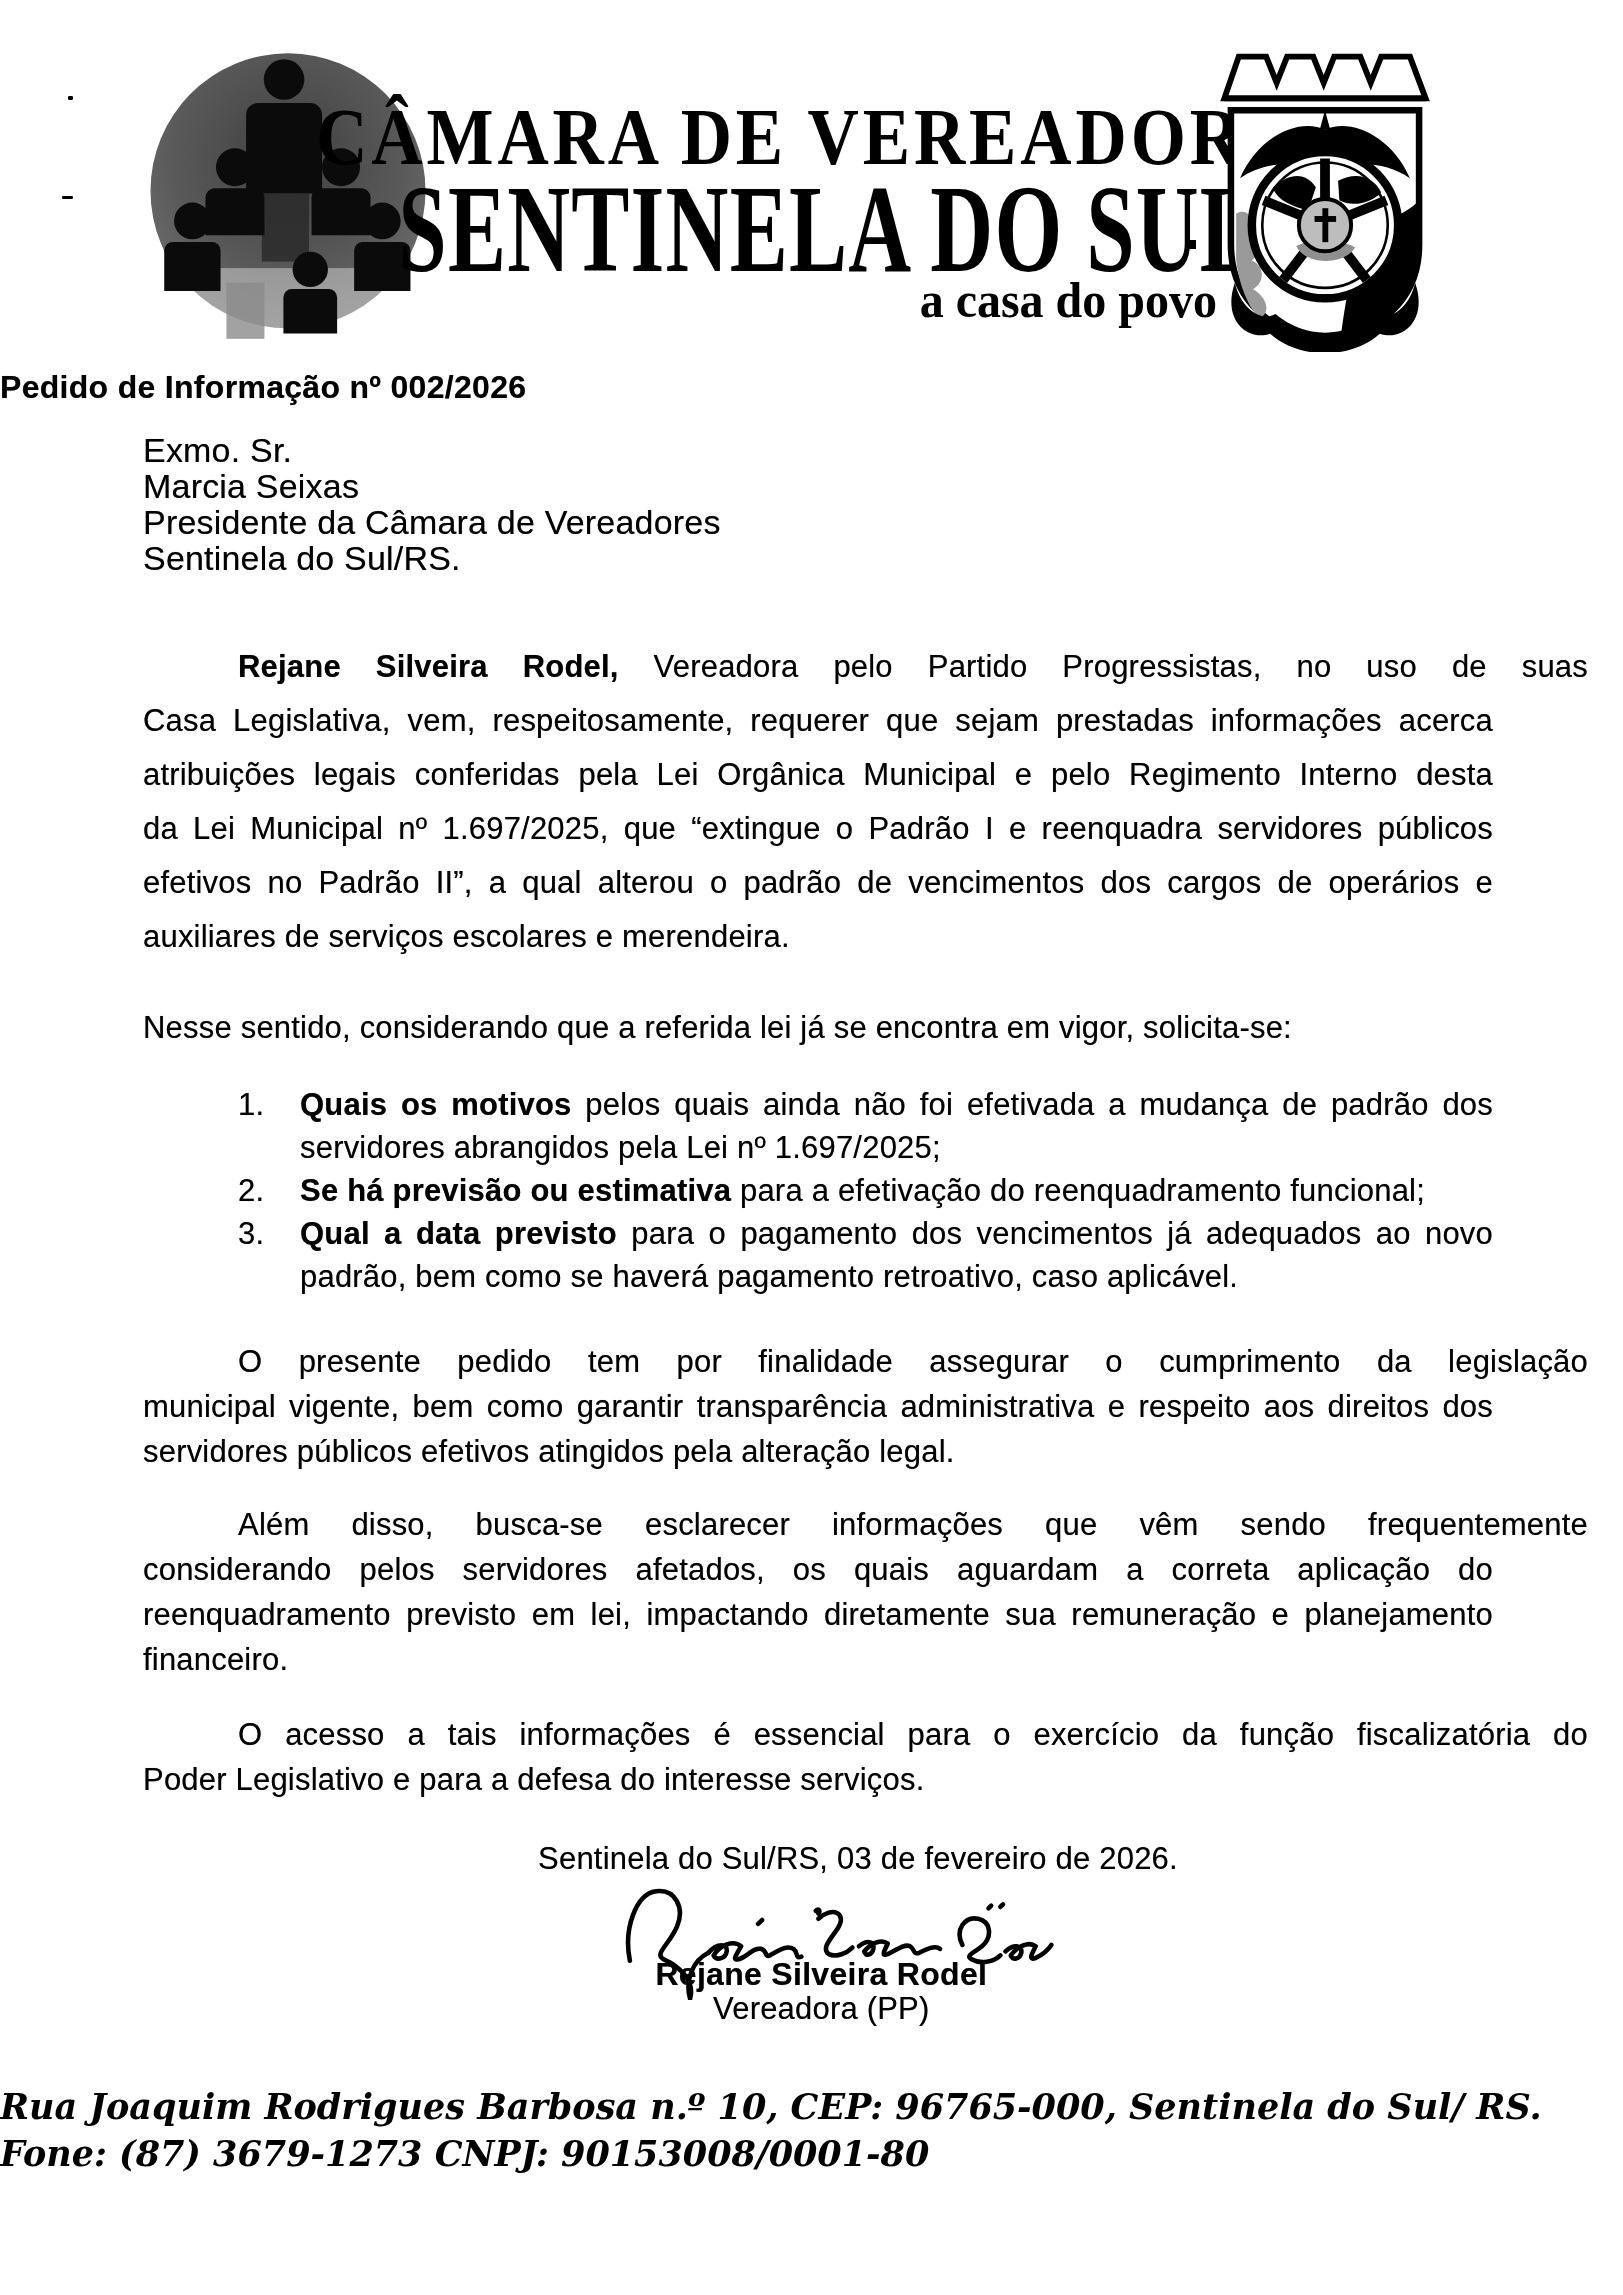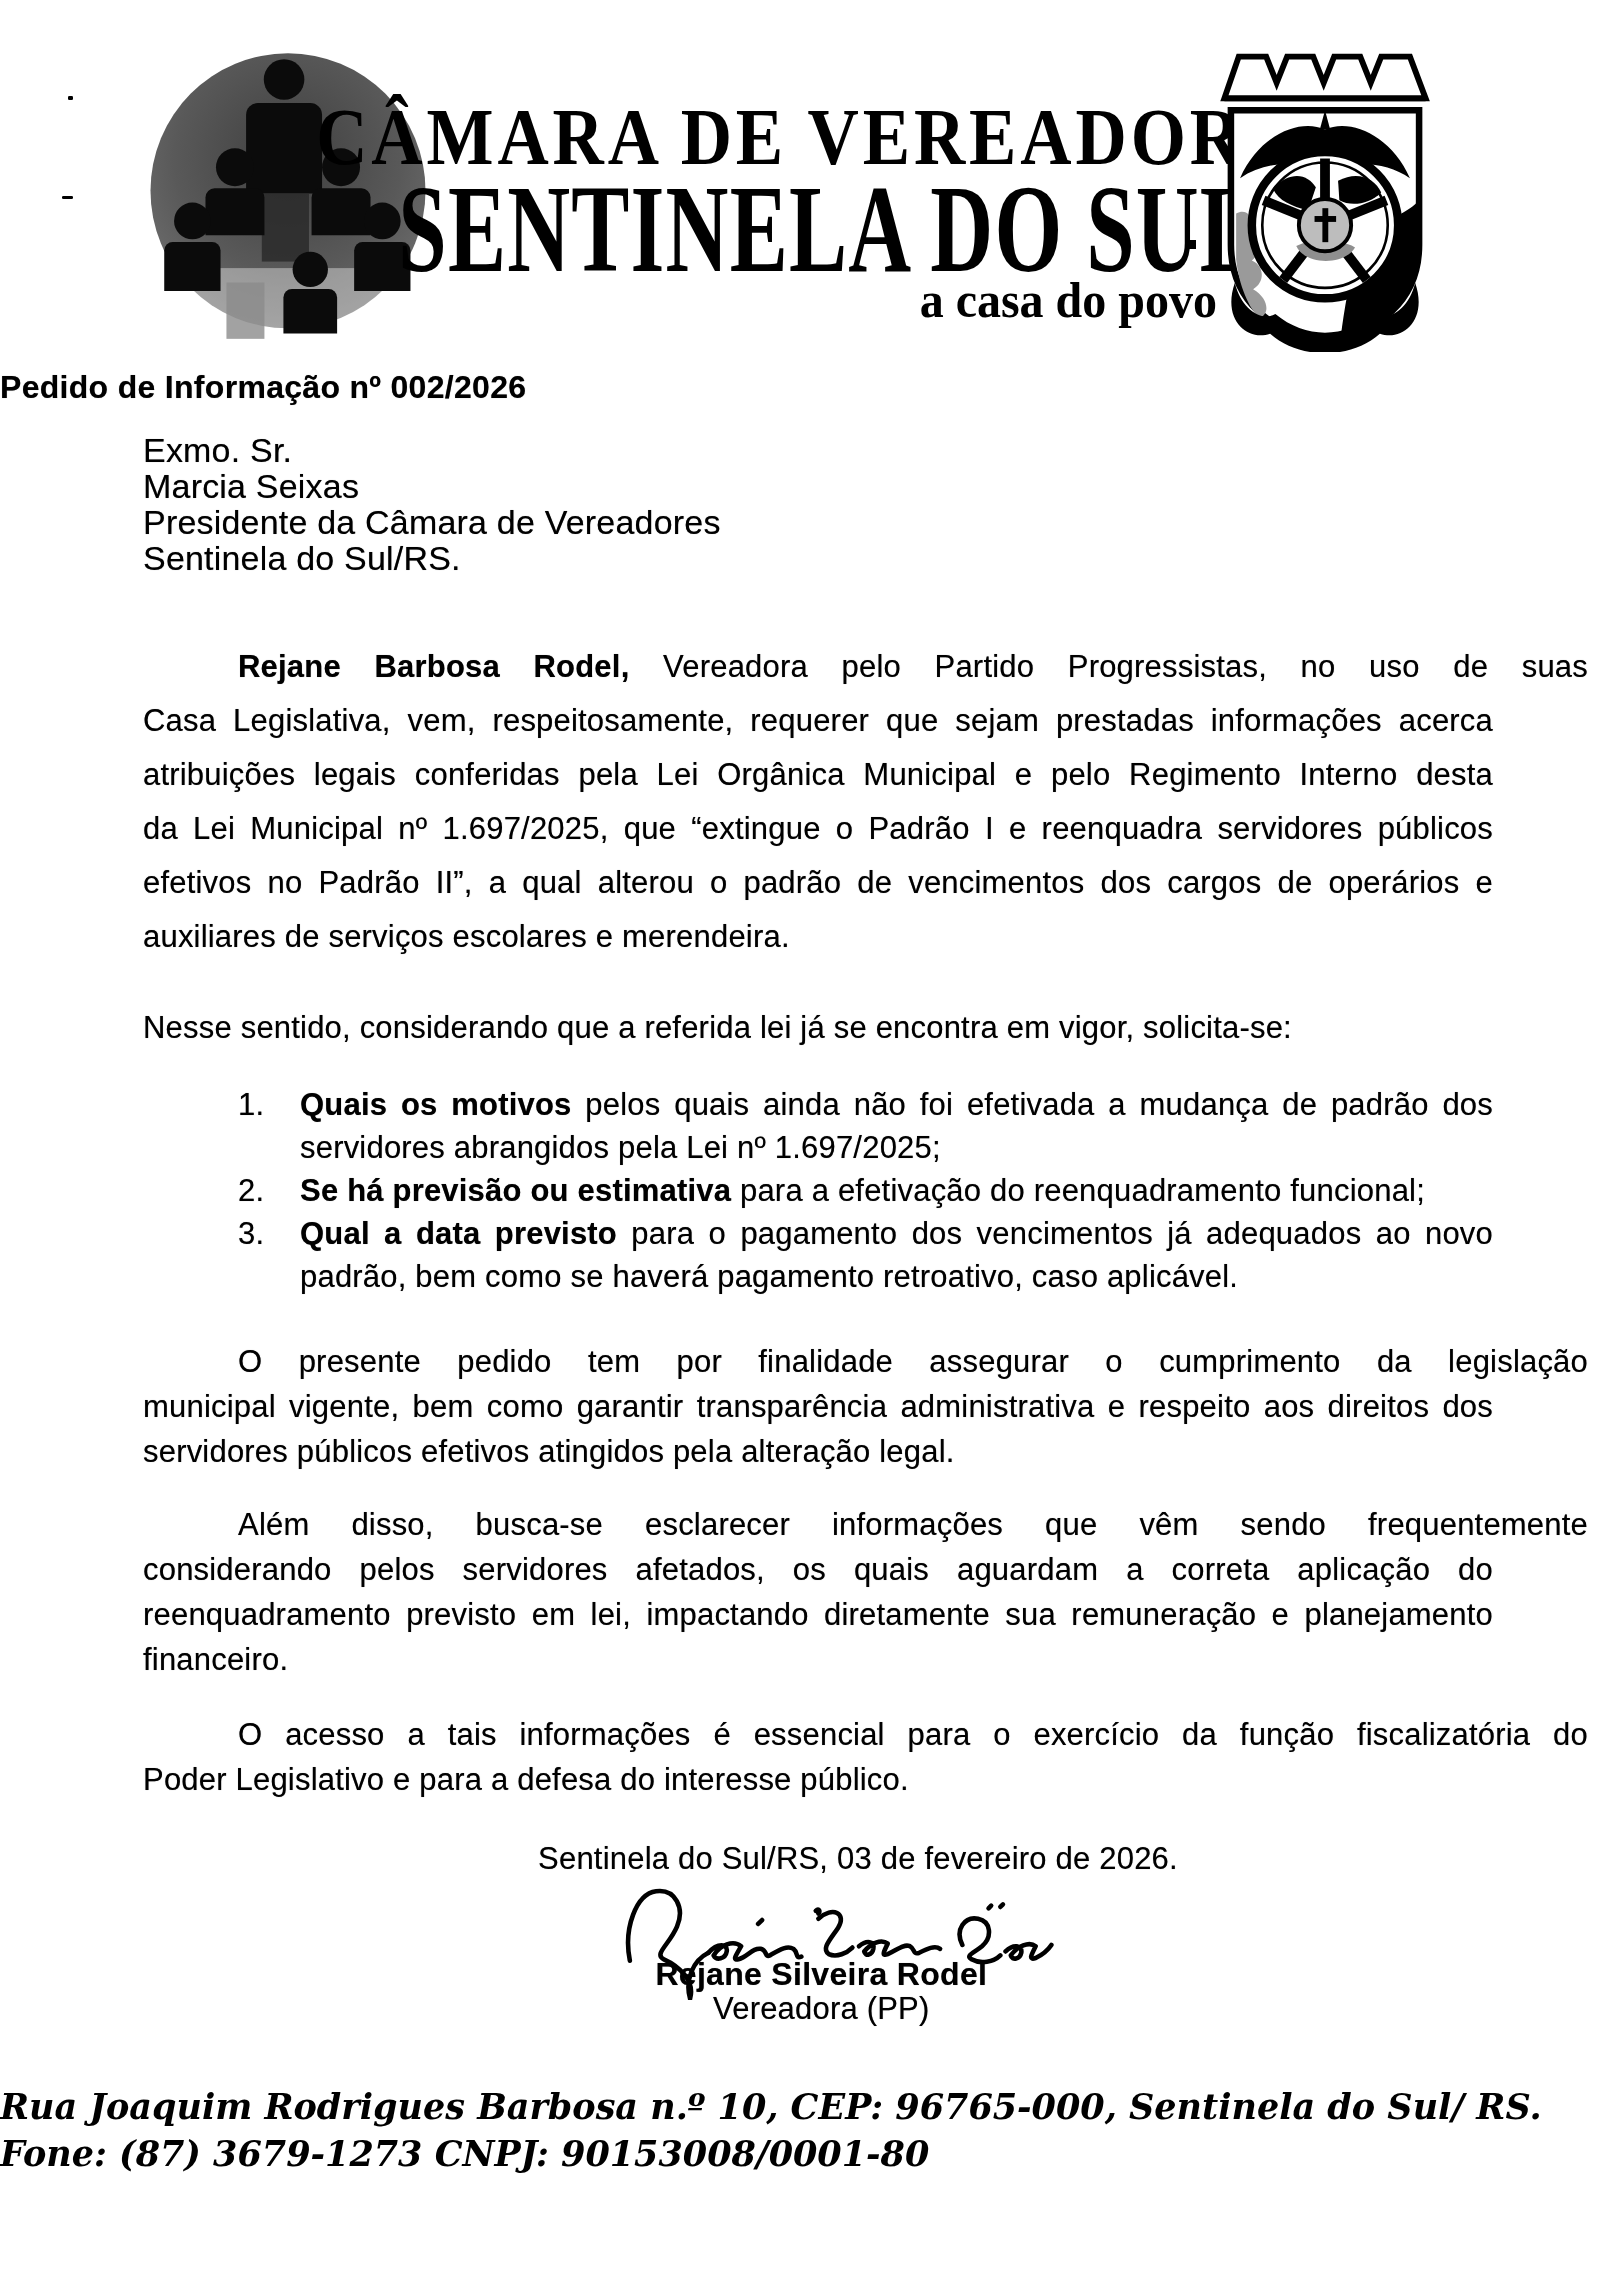--- a/index.html
+++ b/index.html
@@ -134,21 +134,21 @@
   <div class="abs doc-title txt" style="left:0;top:369px;width:1623px;">Pedido de Informação nº 002/2026</div>
 
   <div class="abs addr txt" style="left:143px;top:432px;width:785px;">
       <div class="line">Exmo. Sr.</div>
       <div class="line">Marcia Seixas</div>
       <div class="line">Presidente da Câmara de Vereadores</div>
       <div class="line">Sentinela do Sul/RS.</div>
     </div>
 
   <div class="abs para lh83 txt" style="left:143px;top:640px;">
-      <div class="line jst" style="padding-left: 95px;"><b>Rejane Barbosa Rodel,</b> Vereadora pelo Partido Progressistas, no uso de suas</div>
+      <div class="line jst" style="padding-left: 95px;"><b>Rejane Silveira Rodel,</b> Vereadora pelo Partido Progressistas, no uso de suas</div>
       <div class="line jst">Casa Legislativa, vem, respeitosamente, requerer que sejam prestadas informações acerca</div>
       <div class="line jst">atribuições legais conferidas pela Lei Orgânica Municipal e pelo Regimento Interno desta</div>
       <div class="line jst">da Lei Municipal nº 1.697/2025, que “extingue o Padrão I e reenquadra servidores públicos</div>
       <div class="line jst">efetivos no Padrão II”, a qual alterou o padrão de vencimentos dos cargos de operários e</div>
       <div class="line">auxiliares de serviços escolares e merendeira.</div>
     </div>
 
   <div class="abs para lh60 txt" style="left:143px;top:1008px;">
       <div class="line">Nesse sentido, considerando que a referida lei já se encontra em vigor, solicita-se:</div>
     </div>
@@ -184,21 +184,21 @@
 
   <div class="abs para lh69 txt" style="left:143px;top:1502px;">
       <div class="line jst" style="padding-left: 95px;">Além disso, busca-se esclarecer informações que vêm sendo frequentemente</div>
       <div class="line jst">considerando pelos servidores afetados, os quais aguardam a correta aplicação do</div>
       <div class="line jst">reenquadramento previsto em lei, impactando diretamente sua remuneração e planejamento</div>
       <div class="line">financeiro.</div>
     </div>
 
   <div class="abs para lh69 txt" style="left:143px;top:1712px;">
       <div class="line jst" style="padding-left: 95px;">O acesso a tais informações é essencial para o exercício da função fiscalizatória do</div>
-      <div class="line">Poder Legislativo e para a defesa do interesse público.</div>
+      <div class="line">Poder Legislativo e para a defesa do interesse serviços.</div>
     </div>
 
   <div class="abs dateline txt" style="left:92px;top:1841px;">Sentinela do Sul/RS, 03 de fevereiro de 2026.</div>
 
   <svg class="abs" style="left:622px;top:1882px;" width="432" height="118" viewBox="0 0 660 180">
     <g fill="none" stroke="#000" stroke-width="7" stroke-linecap="round" stroke-linejoin="round">
 
       <path d="M12 120 C2 70 22 18 52 14 C82 10 96 40 84 68 C72 96 48 110 64 118 C86 128 112 150 104 178 M104 178 C96 150 108 120 132 108"></path>
 
       <path d="M132 108 C146 92 162 94 160 106 C158 118 144 120 140 112 C150 96 170 88 182 98 C174 112 168 120 178 118 C192 114 200 100 212 102 C222 104 218 116 226 112 C240 104 252 96 262 102 C270 108 264 118 274 114"></path>

